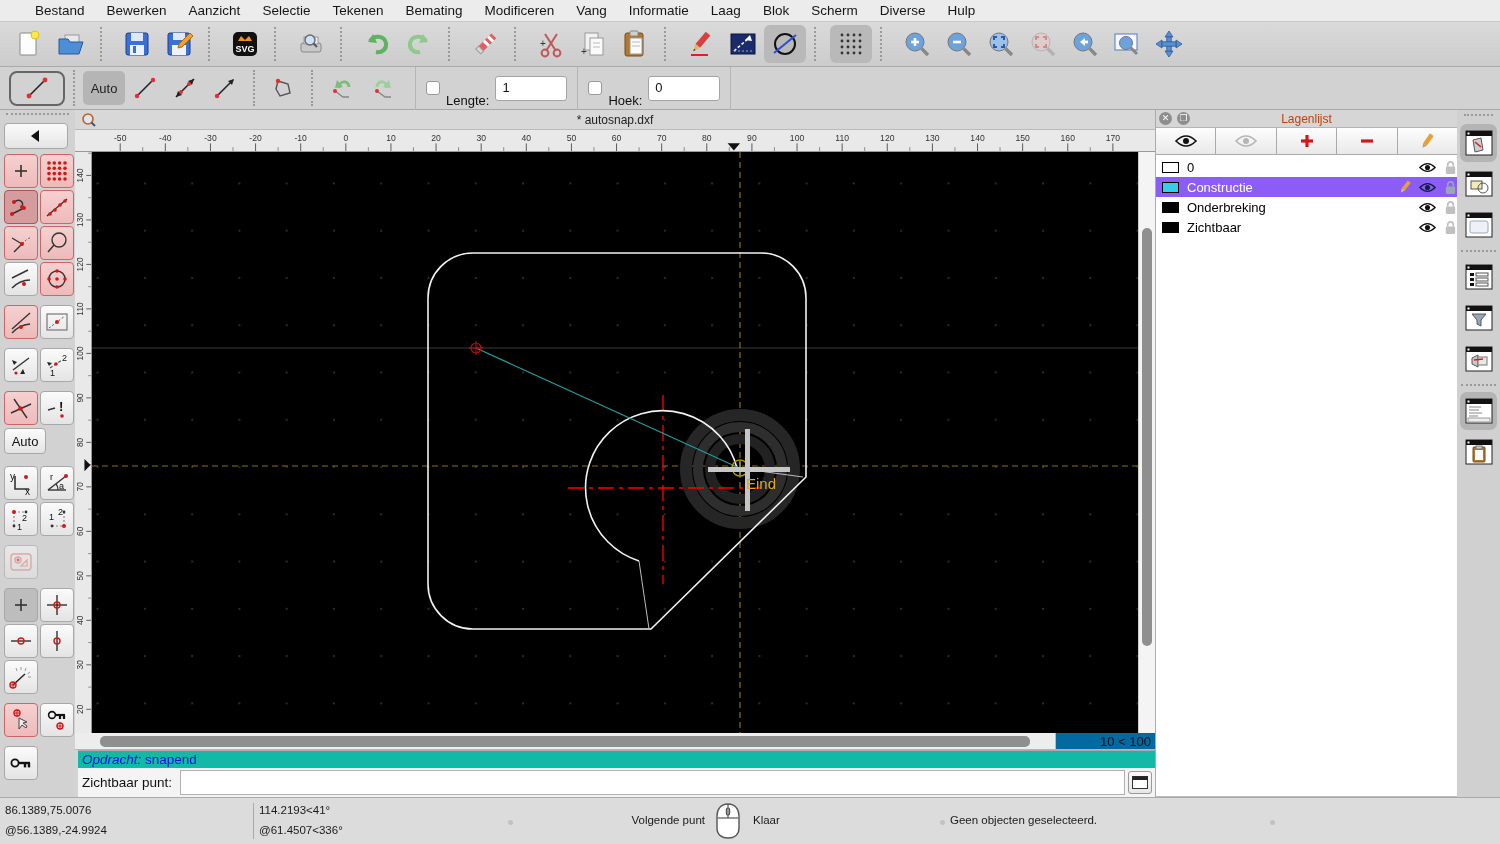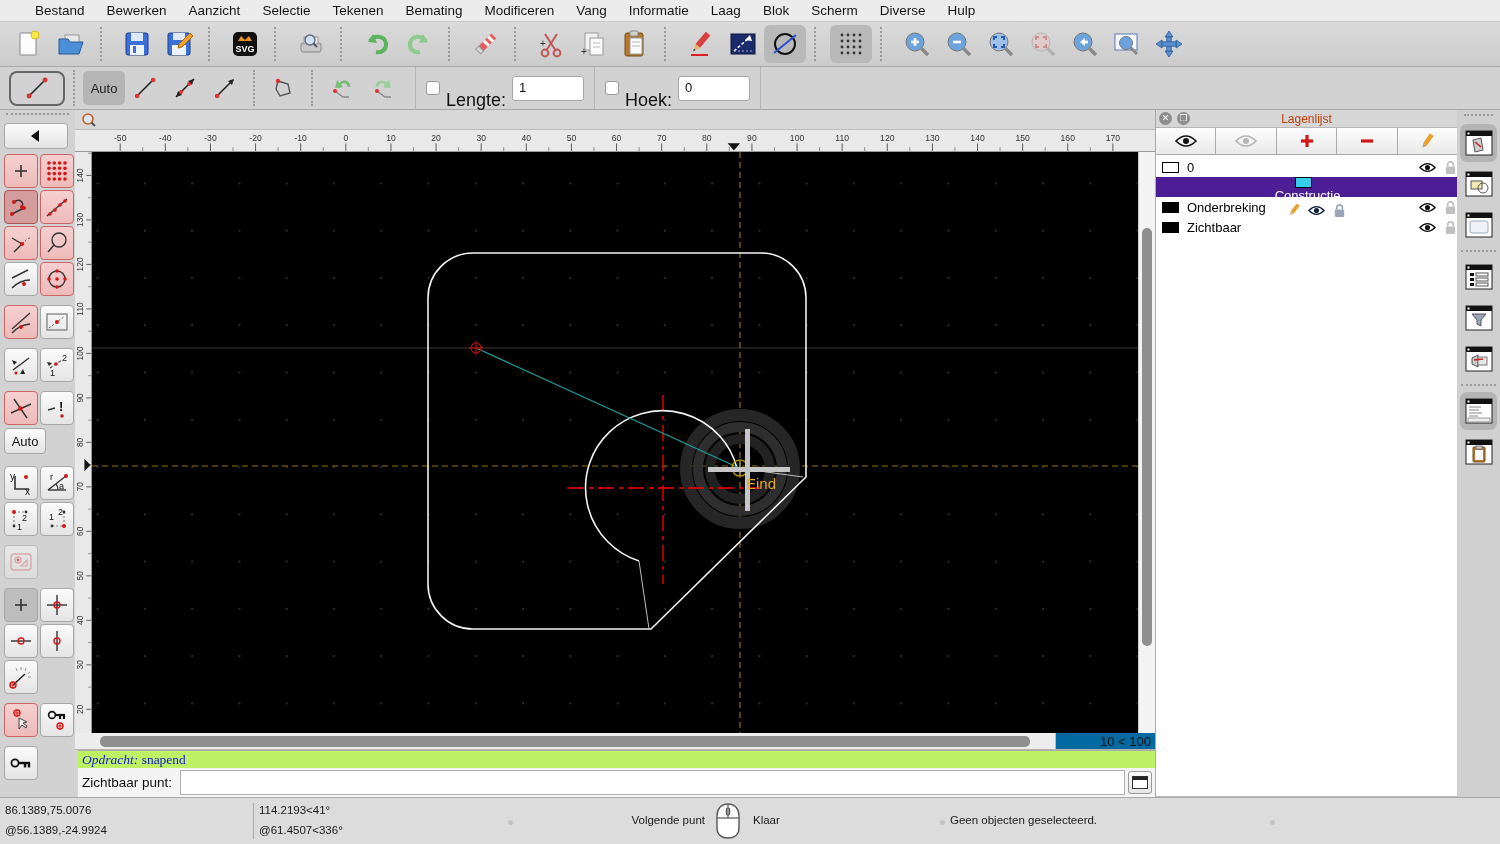--- a/index.html
+++ b/index.html
@@ -20,21 +20,21 @@
   .tbtn svg text { font-family:"Liberation Sans",sans-serif; }
 
   
   #optionsbar { left:0; top:67px; width:1500px; height:43px; background:#d2d2d2; border-bottom:1px solid #a8a8a8; display:flex; align-items:center; }
   .obtn { height:34px; display:flex; align-items:center; justify-content:center; border-radius:6px; }
   #cur-tool-btn { width:56px; height:35px; margin-left:9px; border:2px solid #666; border-radius:8px; }
   .osep { height:36px; border-left:2px dotted #9a9a9a; margin:0 8px; }
   .auto-btn { width:42px; background:#b5b5b5; border-radius:5px; font-size:13px; color:#222; }
   .chk { width:14px; height:14px; background:#fff; border:1px solid #999; border-radius:3px; margin-right:6px; }
   .field { width:72px; height:25px; background:#fff; border:1px solid #a5a5a5; border-radius:3px; font-size:13px; padding:3px 6px; color:#111; }
-  .flabel { font-size:18px; margin-right:6px;margin-top:25px; }
+  .flabel { font-size:13px; margin-right:6px;margin-top:25px; }
   .vline { height:43px; border-left:1px solid #b5b5b5; margin:0 10px; }
 
   
   #snapbar { left:0; top:110px; width:75px; height:687px; background:#d2d2d2; }
   .handle { height:8px; border-top:2px dotted #9a9a9a; margin:3px 6px 2px 6px; }
   .srow { display:flex; padding-left:3px; }
   .sbtn { width:34px; height:34px; margin:1px; background:linear-gradient(#fbfbfb,#e4e4e4); border:1px solid #a8a8a8; border-radius:4px; display:flex; align-items:center; justify-content:center; }
   .sbtn.pink { background:linear-gradient(#f6d0d0,#eebaba); border-color:#cc6666; }
   .sbtn.dark { background:#d49c9c; border-color:#b05555; }
   .sbtn.gray { background:#bdbdbd; }
@@ -50,38 +50,38 @@
   #hruler { left:75px; top:130px; width:1080px; height:22px; background:#e9e9e9; border-bottom:1px solid #999; }
   #vruler { left:75px; top:152px; width:17px; height:581px; background:#e9e9e9; border-right:1px solid #999; }
   #canvas { left:92px; top:152px; width:1046px; height:581px; background:#000; }
   #vscroll { left:1138px; top:152px; width:17px; height:581px; background:#f4f4f4; border-left:1px solid #ccc; }
   #vscroll .thumb { position:absolute; left:3px; top:76px; width:10px; height:418px; background:#8f8f8f; border-radius:5px; }
   #hscrollrow { left:75px; top:733px; width:1080px; height:17px; background:#ededed; border-bottom:1px solid #b5b5b5; }
   #hscrollrow .thumb { position:absolute; left:25px; top:3px; width:930px; height:11px; background:#8f8f8f; border-radius:5px; }
   #scalebox { position:absolute; right:0; top:0; width:100px; height:16px; border-left:1px solid #bbb; background:#0369a1; font-size:13px; text-align:right; padding:1px 4px 0 0; color:#111; }
 
   
-  #cmdhistory { left:78px; top:750px; width:1077px; height:18px; background:#bef264; border-top:1px solid #aaa; font-size:13.5px; padding:1px 0 0 4px; color:#1414e0;font-family:Liberation Serif, serif; }
+  #cmdhistory { left:78px; top:750px; width:1077px; height:18px; background:#14b8a6; border-top:1px solid #aaa; font-size:13.5px; padding:1px 0 0 4px; color:#1414e0; }
   #cmdhistory .pfx { font-style:italic; }
   #cmdrow { left:78px; top:768px; width:1077px; height:29px; background:#f4f4f4; display:flex; align-items:center; }
   #cmdrow .plabel { font-size:13.5px; color:#111; padding:0 8px 0 4px; }
   #cmdinput { flex:1; height:25px; background:#fff; border:1px solid #b0b0b0; }
   #cmdbtn { width:24px; height:23px; margin:0 3px; background:linear-gradient(#fafafa,#e6e6e6); border:1px solid #999; border-radius:3px; display:flex; align-items:center; justify-content:center; }
 
   
   #layerpanel { left:1155px; top:110px; width:302px; height:688px; background:#e2e2e2; border-left:1px solid #aaa; }
   #lp-titlebar { height:18px; background:#d6d6d6; border-bottom:1px solid #b5b5b5; position:relative; display:flex; align-items:center; padding-left:3px; }
   #lp-titlebar .ttl { position:absolute; left:0; width:100%; text-align:center; font-size:12px; color:#c2410c; }
   .wbtn { width:13px; height:13px; border-radius:50%; background:#8e8e8e; color:#fff; font-size:9px; line-height:13px; text-align:center; margin-right:5px; z-index:2; }
   #lp-toolbar { display:flex; height:27px; border-bottom:1px solid #aaa; }
   .lp-tbtn { flex:1; border-right:1px solid #aaa; background:linear-gradient(#fdfdfd,#e9e9e9); display:flex; align-items:center; justify-content:center; }
   .lp-tbtn:last-child { border-right:none; }
   #lp-list { background:#fff; height:642px; border-bottom:1px solid #bbb; padding-top:2px; }
   .lrow { height:20px; display:flex; align-items:center; padding:0 4px 0 6px; font-size:13px; color:#000; }
-  .lrow.sel { background:#4c1d95; color:#fff;flex-direction:column; }
+  .lrow.sel { background:#8b5cf6; color:#fff; }
   .swatch { width:17px; height:11px; border:1px solid #000; margin-right:8px; flex:0 0 auto; }
   .lrow .nm { flex:1; }
   .licon { width:17px; height:15px; margin-left:6px; flex:0 0 auto; }
 
   
   #dockstrip { left:1457px; top:110px; width:43px; height:687px; background:#d0d0d0; }
   .dhandle { height:6px; border-top:2px dotted #9a9a9a; margin:4px 7px 4px 7px; }
   .dbtn { width:37px; height:38px; margin:3px auto; display:flex; align-items:center; justify-content:center; border-radius:7px; }
   .dbtn.sel { background:#b4b4b4; }
   .dsep { border-top:2px dotted #9a9a9a; margin:6px 4px; }
@@ -672,20 +672,21 @@
         </svg>
       </div>
   </div>
 </div>
 
 <div id="doctitle" class="abs">
   <svg width="16" height="16" style="margin-left:6px">
       <circle cx="7" cy="7" r="5" fill="#dce6f5" stroke="#c06020" stroke-width="1.6"></circle>
       <line x1="10.5" y1="10.5" x2="14" y2="14" stroke="#456" stroke-width="2"></line>
     </svg>
+  <span class="title">* autosnap.dxf</span>
 </div>
 
 <svg id="hruler" class="abs" viewBox="0 0 1080 22">
     <text x="21.649999999999977" y="11" font-size="9" fill="#333" text-anchor="middle">-50</text>
     <line x1="21.649999999999977" y1="14" x2="21.649999999999977" y2="22" stroke="#555" stroke-width="1"></line>
     <line x1="45.24999999999998" y1="18" x2="45.24999999999998" y2="22" stroke="#888" stroke-width="1"></line>
     <text x="68.91999999999999" y="11" font-size="9" fill="#333" text-anchor="middle">-40</text>
     <line x1="68.91999999999999" y1="14" x2="68.91999999999999" y2="22" stroke="#555" stroke-width="1"></line>
     <line x1="92.51999999999998" y1="18" x2="92.51999999999998" y2="22" stroke="#888" stroke-width="1"></line>
     <text x="116.19" y="11" font-size="9" fill="#333" text-anchor="middle">-30</text>

